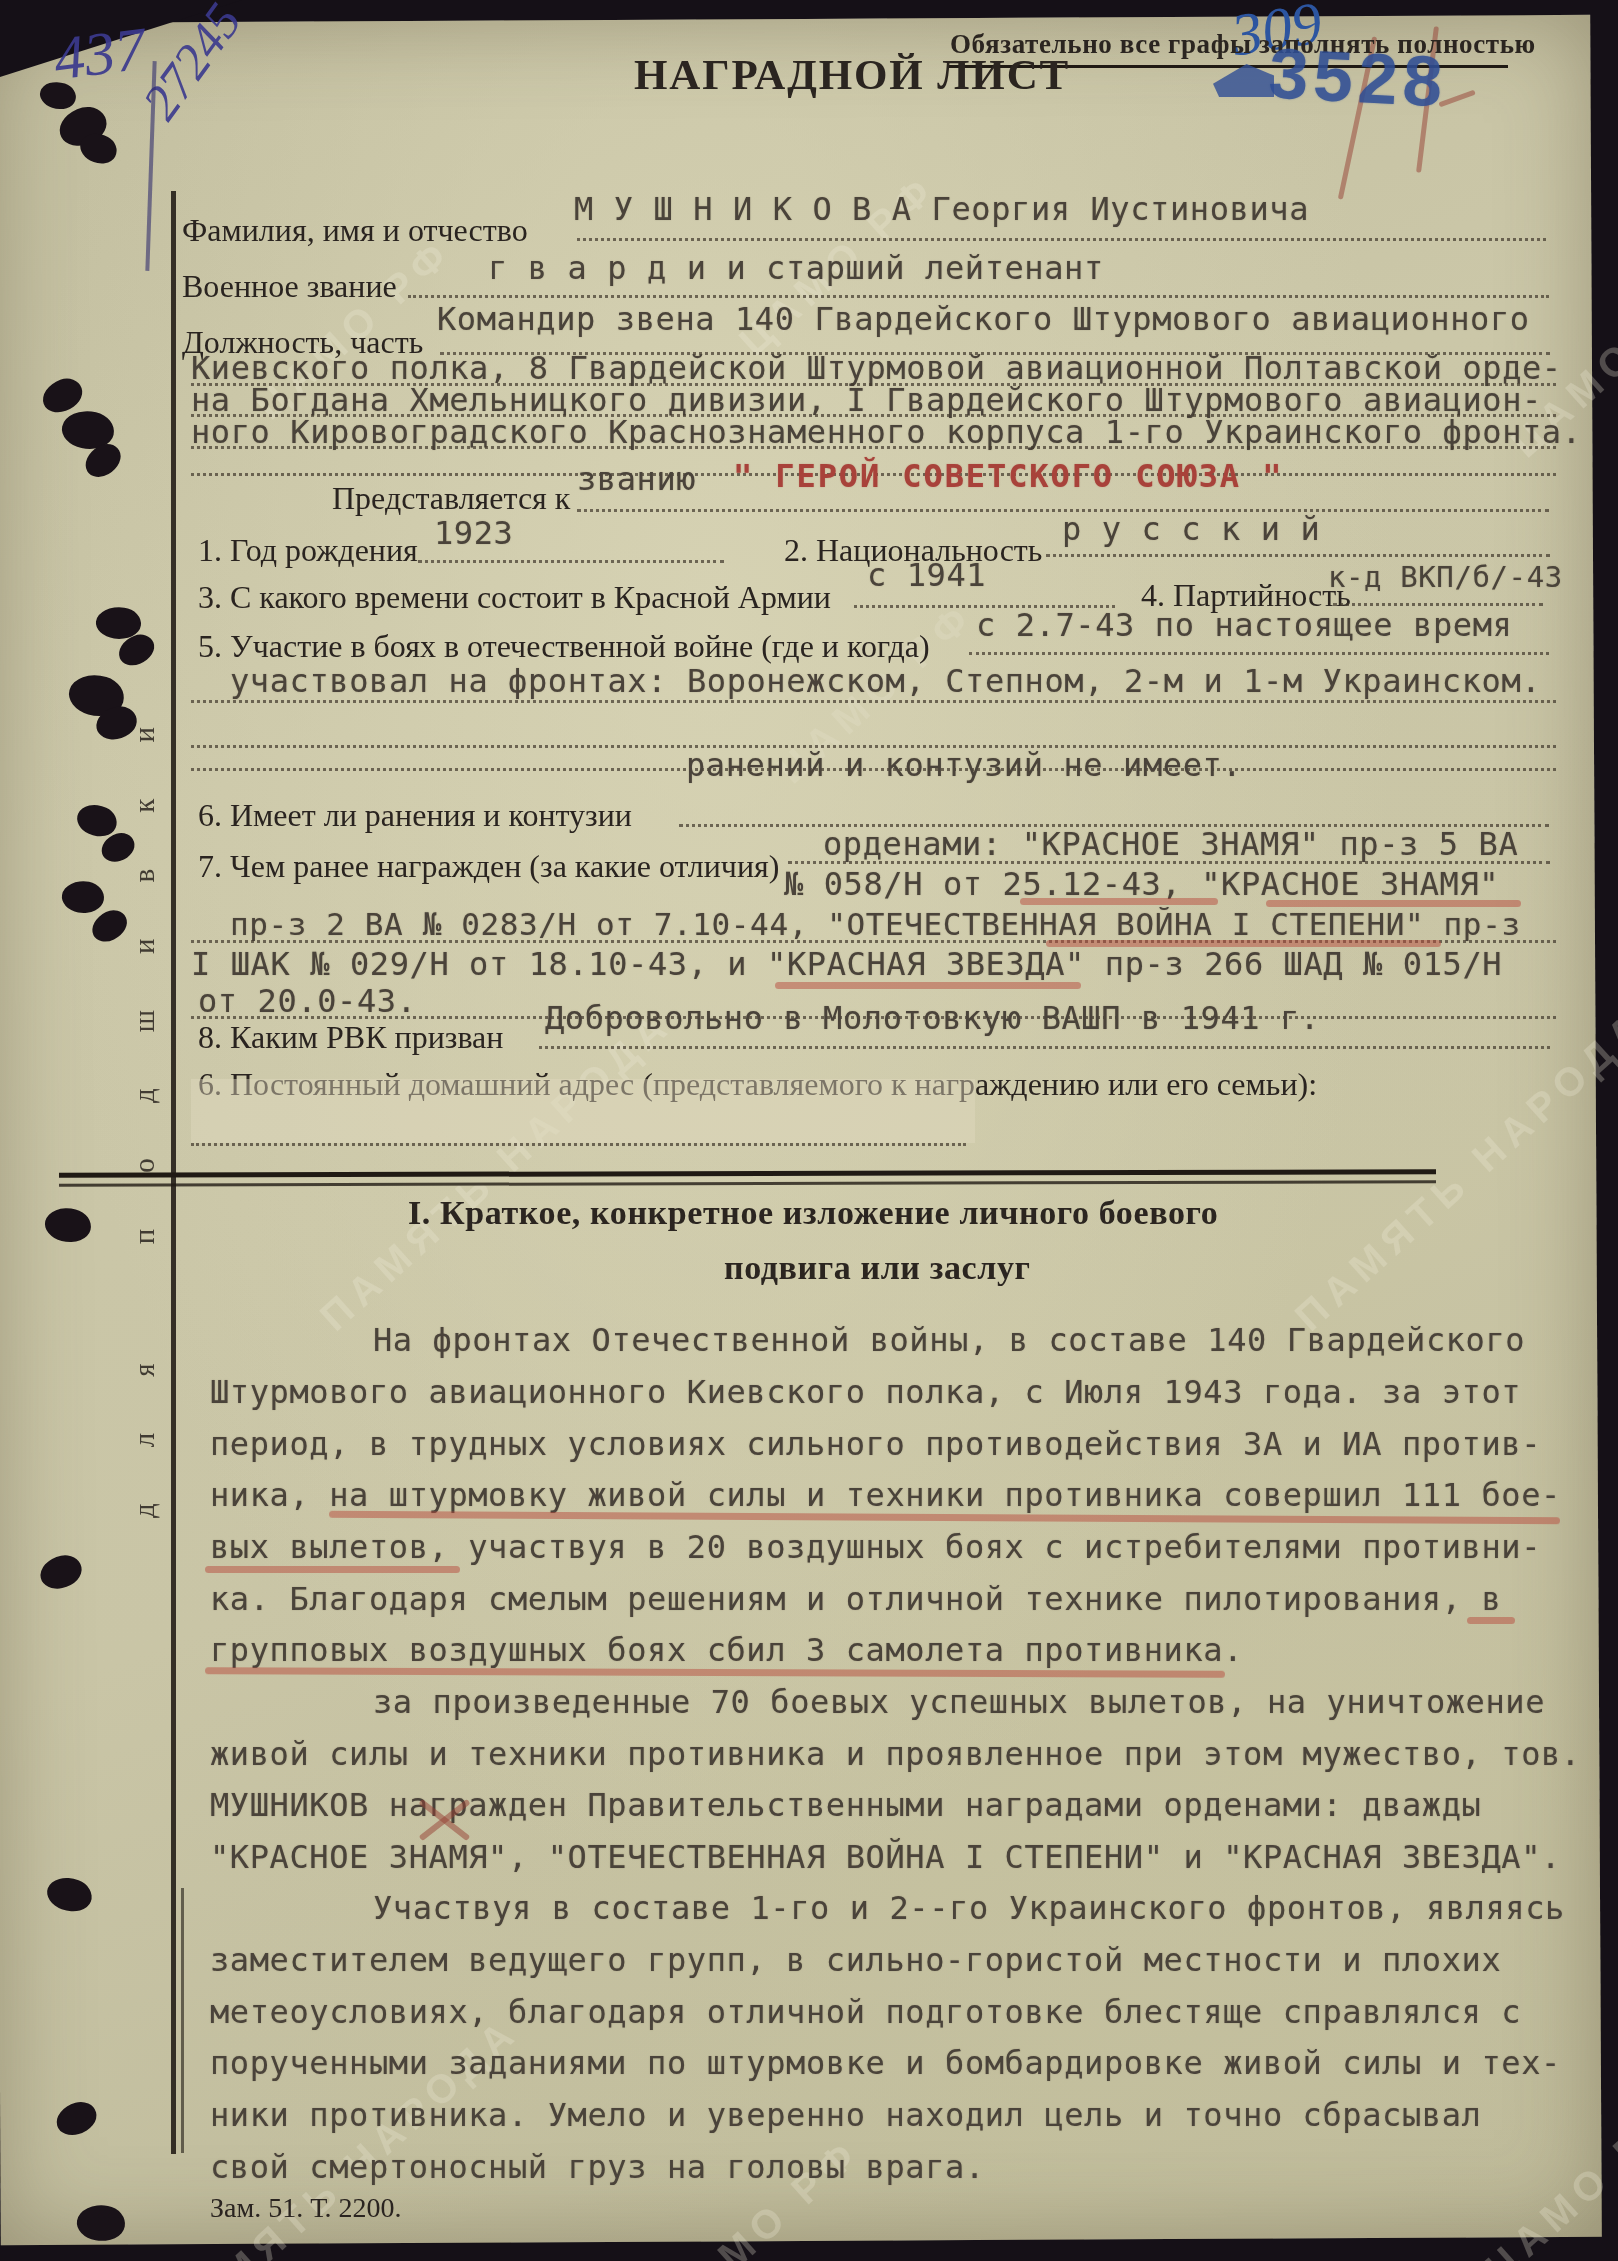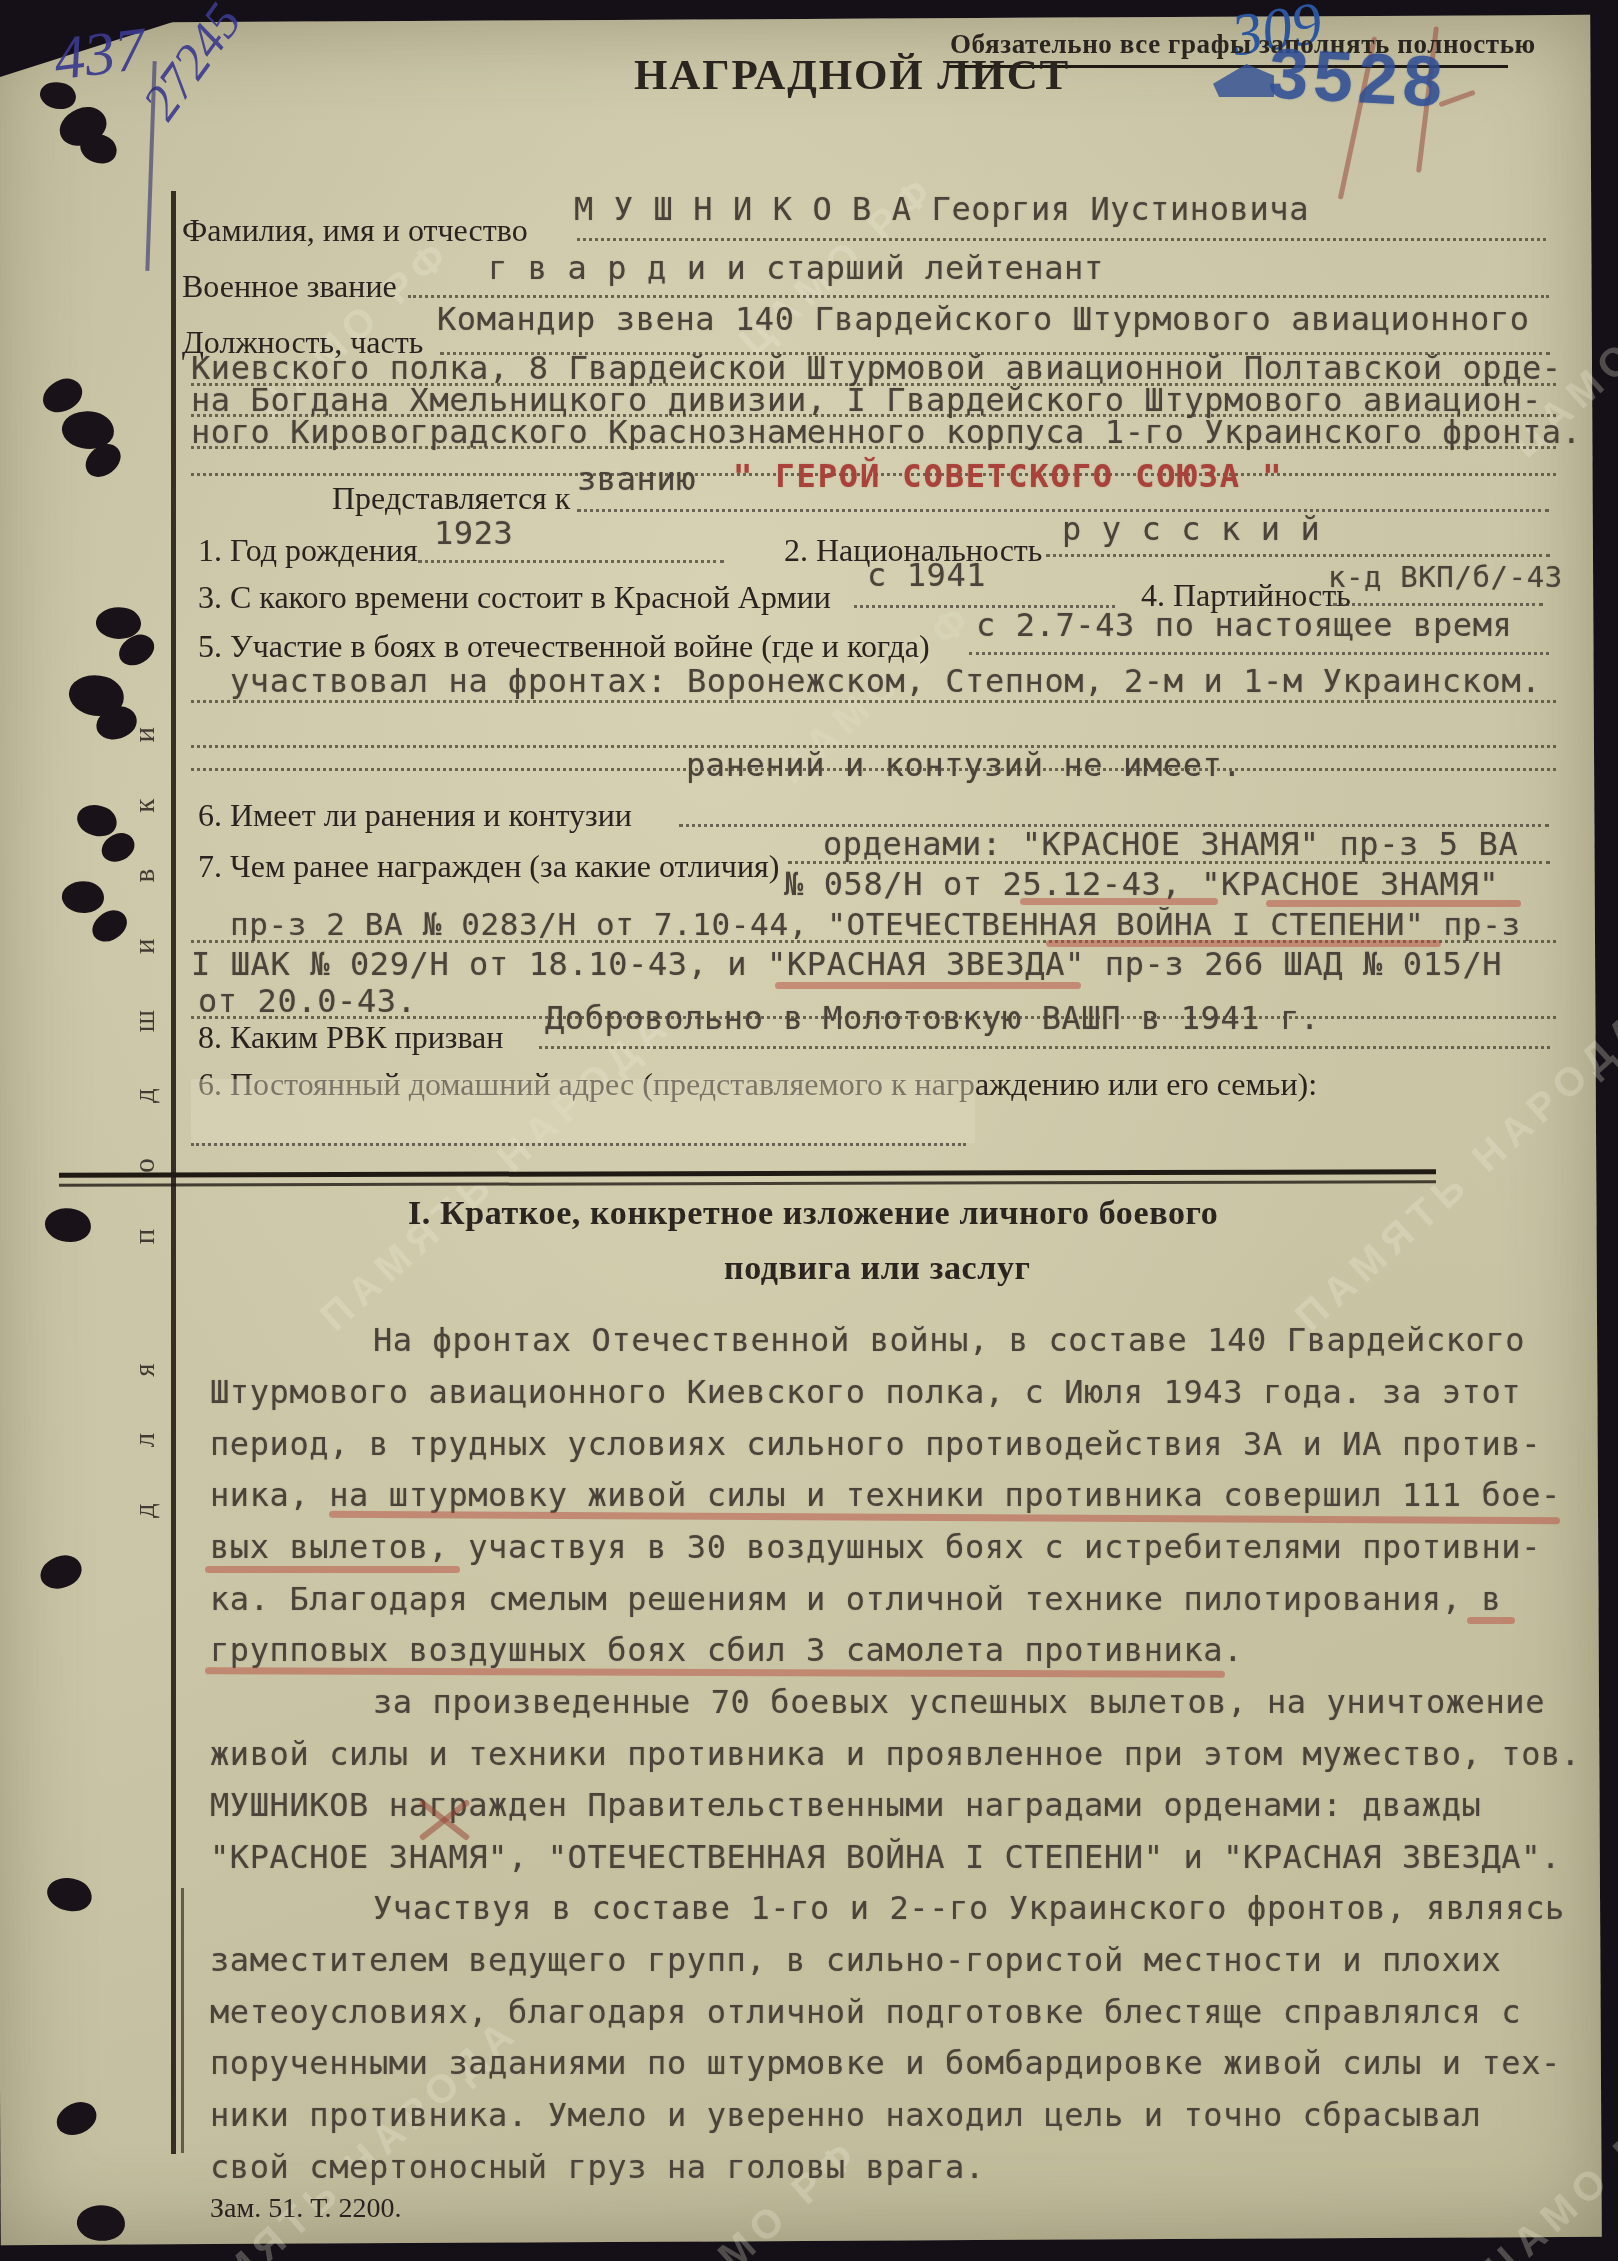--- a/index.html
+++ b/index.html
@@ -174,21 +174,21 @@
   <div class="rule" style="left:59px;top:1171px;width:1377px;height:4.5px;transform:rotate(-0.15deg)"></div>
   <div class="rule" style="left:59px;top:1182px;width:1377px;height:3.2px;opacity:.8;transform:rotate(-0.15deg)"></div>
 
   <div class="title" style="left:408px;top:1194px;font-size:34px;letter-spacing:0.6px">I. Краткое, конкретное изложение личного боевого</div>
   <div class="title" style="left:724px;top:1249px;font-size:34px;letter-spacing:0.6px">подвига или заслуг</div>
 
   <div class="typed" style="left:373px;top:1321px">На фронтах Отечественной войны, в составе 140 Гвардейского</div>
   <div class="typed" style="left:210px;top:1373px">Штурмового авиационного Киевского полка, с Июля 1943 года. за этот</div>
   <div class="typed" style="left:210px;top:1425px">период, в трудных условиях сильного противодействия ЗА и ИА против-</div>
   <div class="typed" style="left:210px;top:1476px">ника, на штурмовку живой силы и техники противника совершил 111 бое-</div>
-  <div class="typed" style="left:210px;top:1528px">вых вылетов, участвуя в 30 воздушных боях с истребителями противни-</div>
+  <div class="typed" style="left:210px;top:1528px">вых вылетов, участвуя в 20 воздушных боях с истребителями противни-</div>
   <div class="typed" style="left:210px;top:1580px">ка. Благодаря смелым решениям и отличной технике пилотирования, в</div>
   <div class="typed" style="left:210px;top:1631px">групповых воздушных боях сбил 3 самолета противника.</div>
   <div class="typed" style="left:373px;top:1683px">за произведенные 70 боевых успешных вылетов, на уничтожение</div>
   <div class="typed" style="left:210px;top:1735px">живой силы и техники противника и проявленное при этом мужество, тов.</div>
   <div class="typed" style="left:210px;top:1786px">МУШНИКОВ награжден Правительственными наградами орденами: дважды</div>
   <div class="typed" style="left:210px;top:1838px">"КРАСНОЕ ЗНАМЯ", "ОТЕЧЕСТВЕННАЯ ВОЙНА I СТЕПЕНИ" и "КРАСНАЯ ЗВЕЗДА".</div>
   <div class="typed" style="left:373px;top:1889px">Участвуя в составе 1-го и 2--го Украинского фронтов, являясь</div>
   <div class="typed" style="left:210px;top:1993px">метеоусловиях, благодаря отличной подготовке блестяще справлялся с</div>
   <div class="typed" style="left:210px;top:1941px">заместителем ведущего групп, в сильно-гористой местности и плохих</div>
   <div class="typed" style="left:210px;top:2044px">порученными заданиями по штурмовке и бомбардировке живой силы и тех-</div>

